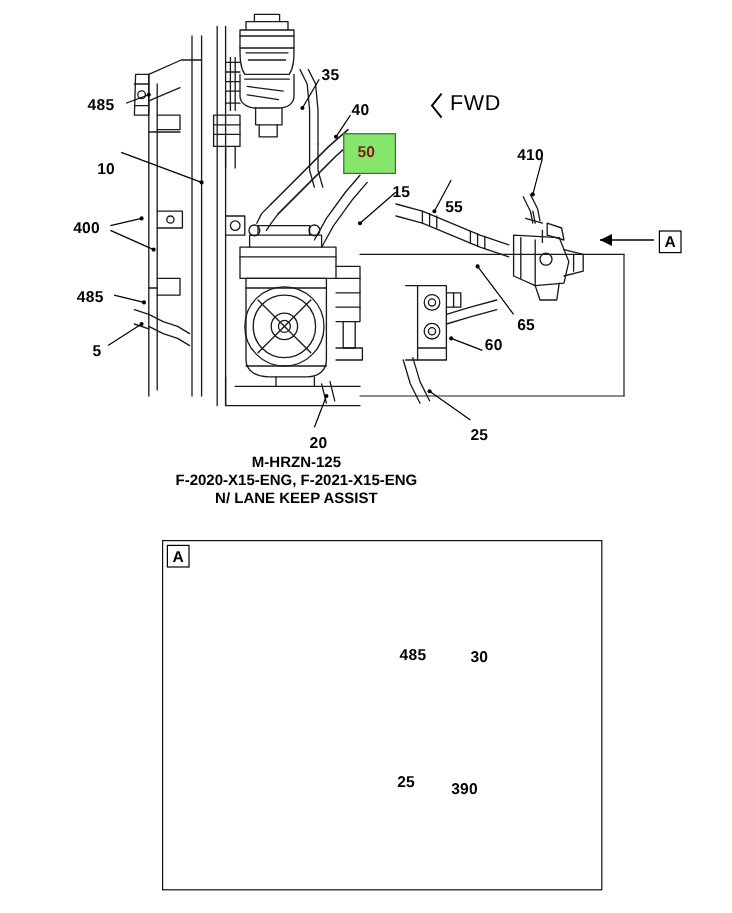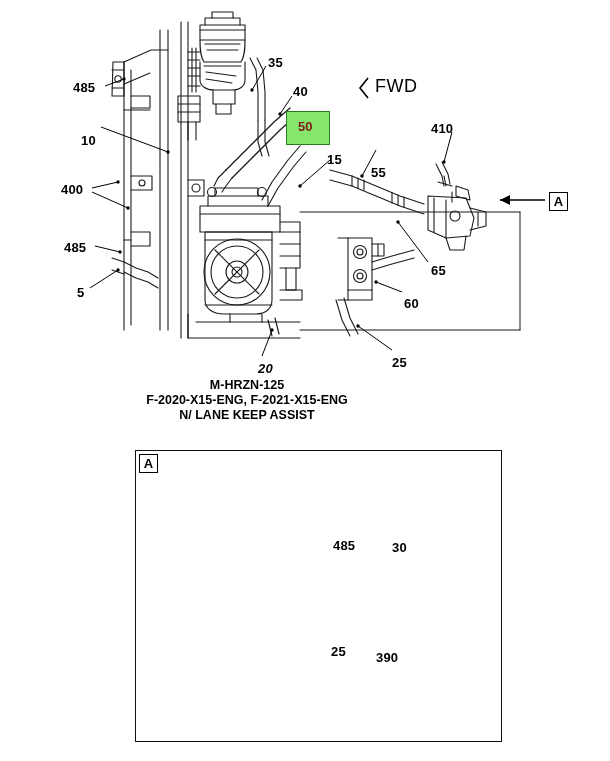--- a/index.html
+++ b/index.html
@@ -363,23 +363,23 @@
   <div class="lbl" style="left:81px;  top:121px;margin-top:12px;">10</div>
   <div class="lbl" style="left:61px;  top:182px;">400</div>
   <div class="lbl" style="left:64px;  top:240px;">485</div>
   <div class="lbl" style="left:77px;  top:285px;">5</div>
   <div class="lbl" style="left:268px; top:55px;text-align:right;">35</div>
   <div class="lbl" style="left:293px; top:84px;">40</div>
   <div class="lbl" style="left:327px; top:152px;text-align:center;">15</div>
   <div class="lbl" style="left:371px; top:121px;margin-top:44px;">55</div>
   <div class="lbl" style="left:431px; top:121px;">410</div>
   <div class="lbl" style="left:431px; top:263px;">65</div>
-  <div class="lbl" style="left:404px; top:296px;">60</div>
+  <div class="lbl" style="left:404px; top:280px;">60</div>
   <div class="lbl" style="left:392px; top:355px;">25</div>
-  <div class="lbl" style="left:258px; top:361px;font-style:italic;">20</div>
+  <div class="lbl" style="left:258px; top:361px;">20</div>
 
   <div class="highlight" style="left:286px; top:111px; width:42px; height:32px;"></div>
   <div class="hl-text" style="left:298px; top:119px;">50</div>
 
   <div class="fwd" style="left:375px; top:76px;">FWD</div>
 
   <div class="boxref" style="left:549px; top:192px;">A</div>
 
   <div class="caption" style="left:0; top:378px;">
     <div>M-HRZN-125</div>

